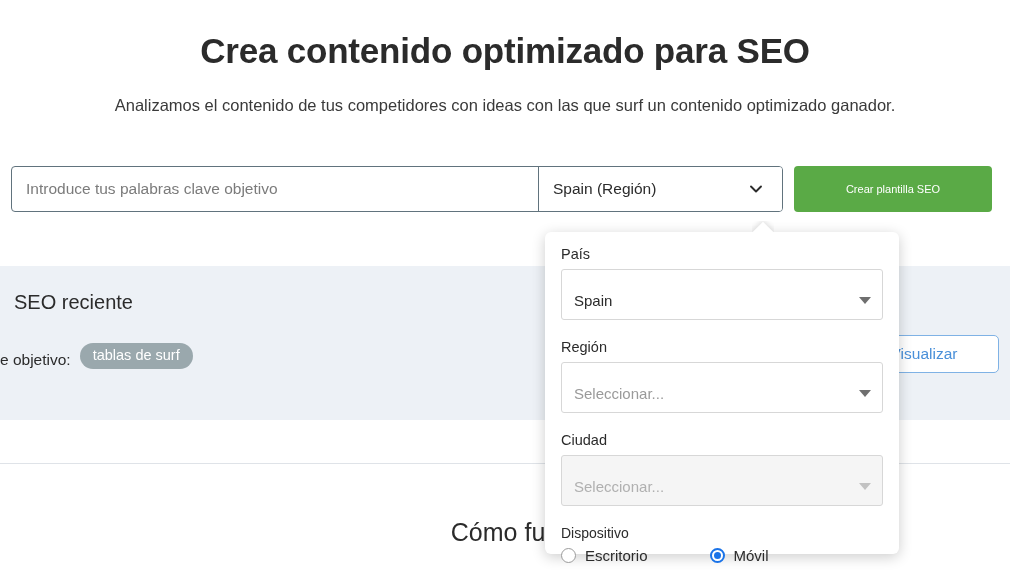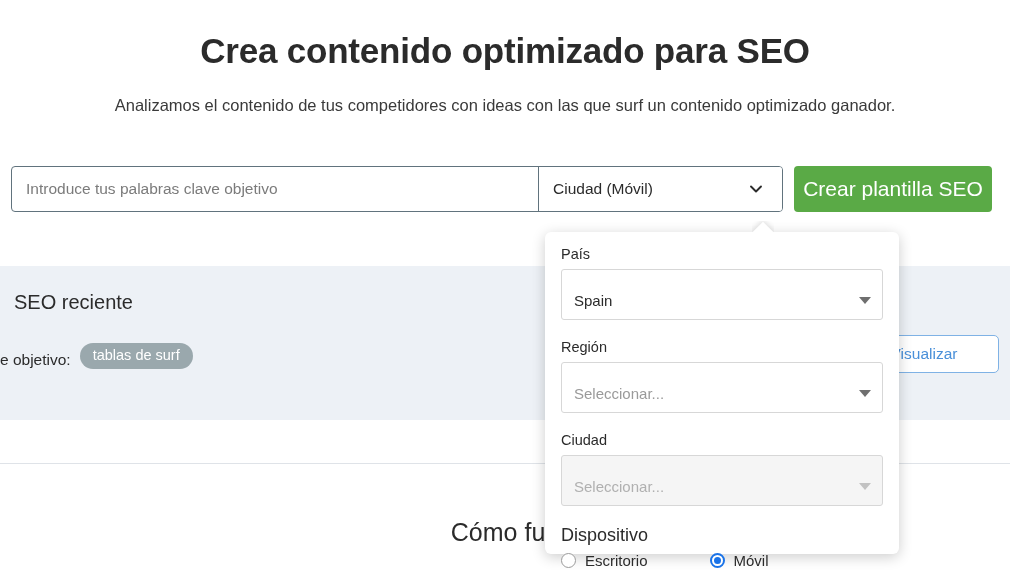--- a/index.html
+++ b/index.html
@@ -107,21 +107,21 @@
 
   .cta {
     margin-left: 11px;
     width: 198px;
     height: 46px;
     border: none;
     border-radius: 4px;
     background: #5aaa46;
     color: #ffffff;
     font-family: "Liberation Sans", sans-serif;
-    font-size: 21px;
+    font-size: 11px;
     cursor: pointer;
     line-height: 46px;
     text-align: center;
     padding: 0;
   }
 
   
   .recent-panel {
     position: absolute;
     left: -70px;
@@ -281,21 +281,21 @@
   }
   .caret-down {
     width: 0; height: 0;
     border-left: 6px solid transparent;
     border-right: 6px solid transparent;
     border-top: 7px solid #6f6f6f;
     flex: 0 0 auto;
   }
   .sel.disabled .caret-down { border-top-color: #c2c2c2; }
 
-  .device-label { font-size: 18px; color: #2b2b2b; margin-bottom: 6px; }
+  .device-label { font-size: 14px; color: #2b2b2b; margin-bottom: 6px; }
 
   .radio-row { display: flex; align-items: center; }
   .radio-opt {
     display: flex;
     align-items: center;
     cursor: pointer;
     font-size: 15px;
     color: #2b2b2b;
   }
   .radio-opt + .radio-opt { margin-left: 62px; }
@@ -331,21 +331,21 @@
 
   <div class="hero">
     <h1 class="hero-title">Crea contenido optimizado para SEO</h1>
     <p class="hero-sub">Analizamos el contenido de tus competidores con ideas con las que surf un contenido optimizado ganador.</p>
   </div>
 
   <div class="search-row">
     <div class="search-group">
       <input class="kw-input" type="text" placeholder="Introduce tus palabras clave objetivo" style="">
       <div class="loc-select">
-        <span class="loc-select-label">Ciudad (Móvil)</span>
+        <span class="loc-select-label">Spain (Región)</span>
         <svg class="chev" viewBox="0 0 16 16">
           <path d="M3 5.5 L8 10.5 L13 5.5" fill="none" stroke="#2b2b2b" stroke-width="1.9" stroke-linecap="round" stroke-linejoin="round"></path>
         </svg>
       </div>
     </div>
     <button class="cta">Crear plantilla SEO</button>
   </div>
 
   <div class="recent-panel">
     <div class="recent-title">SEO reciente</div>

